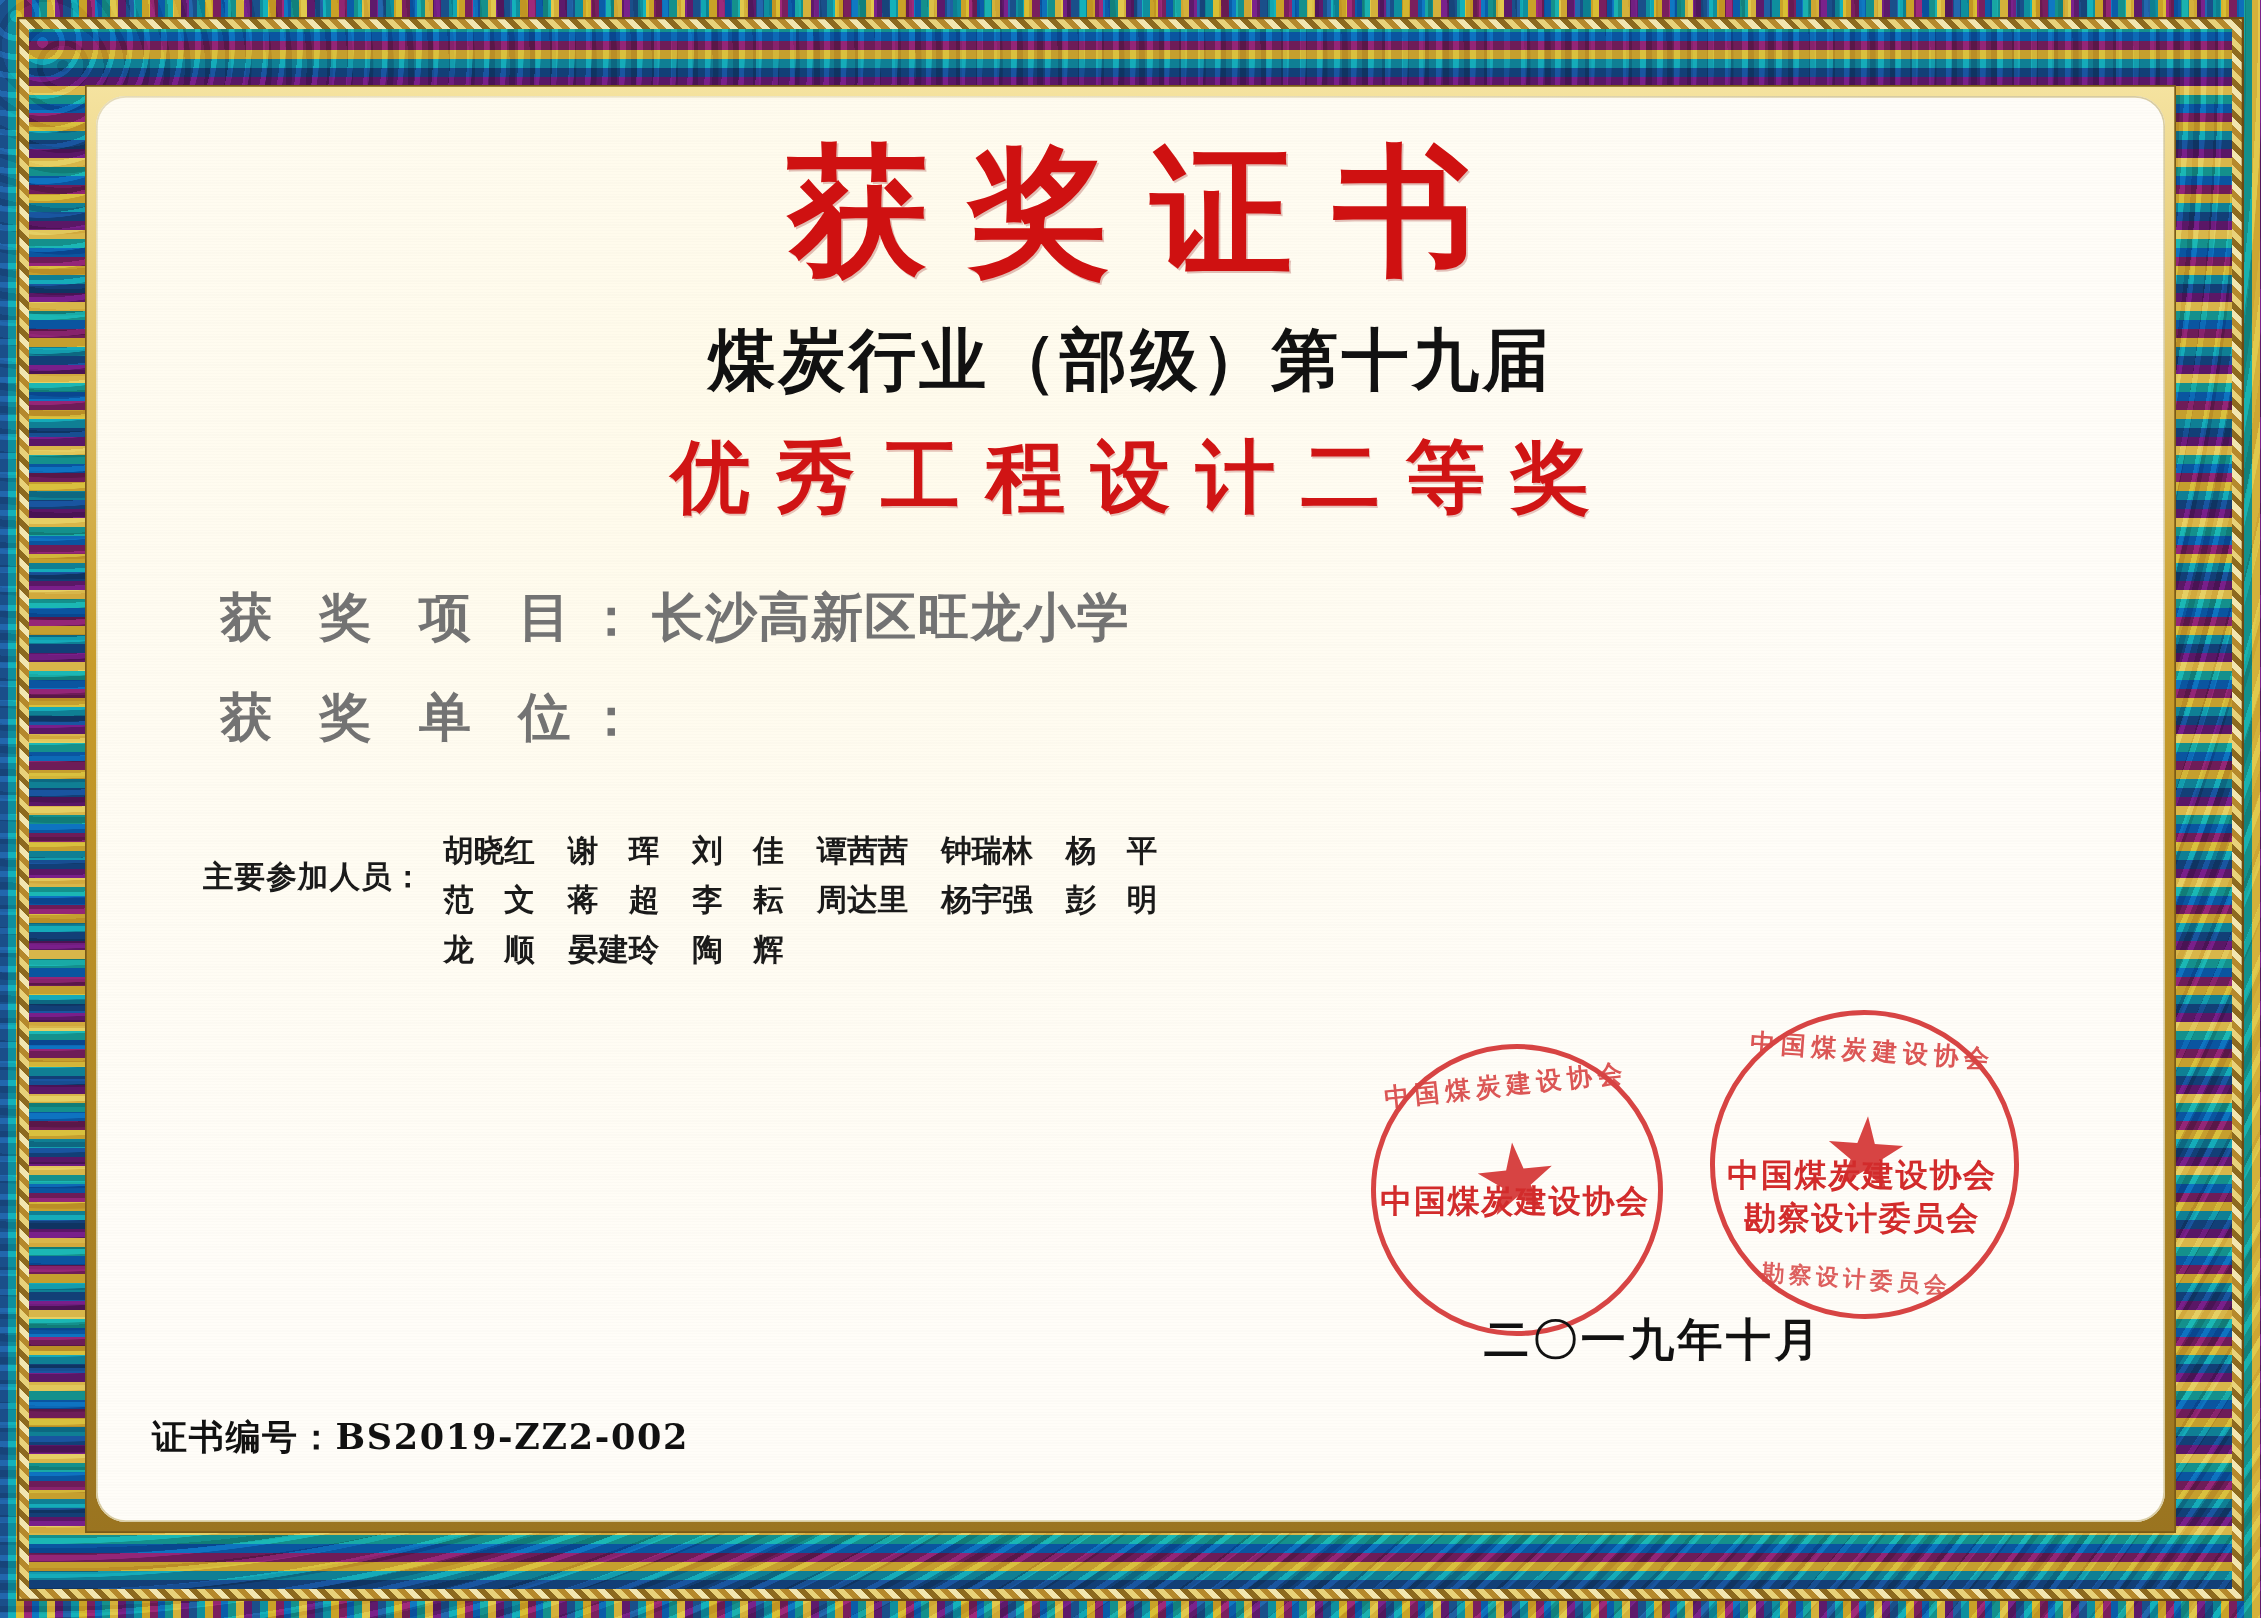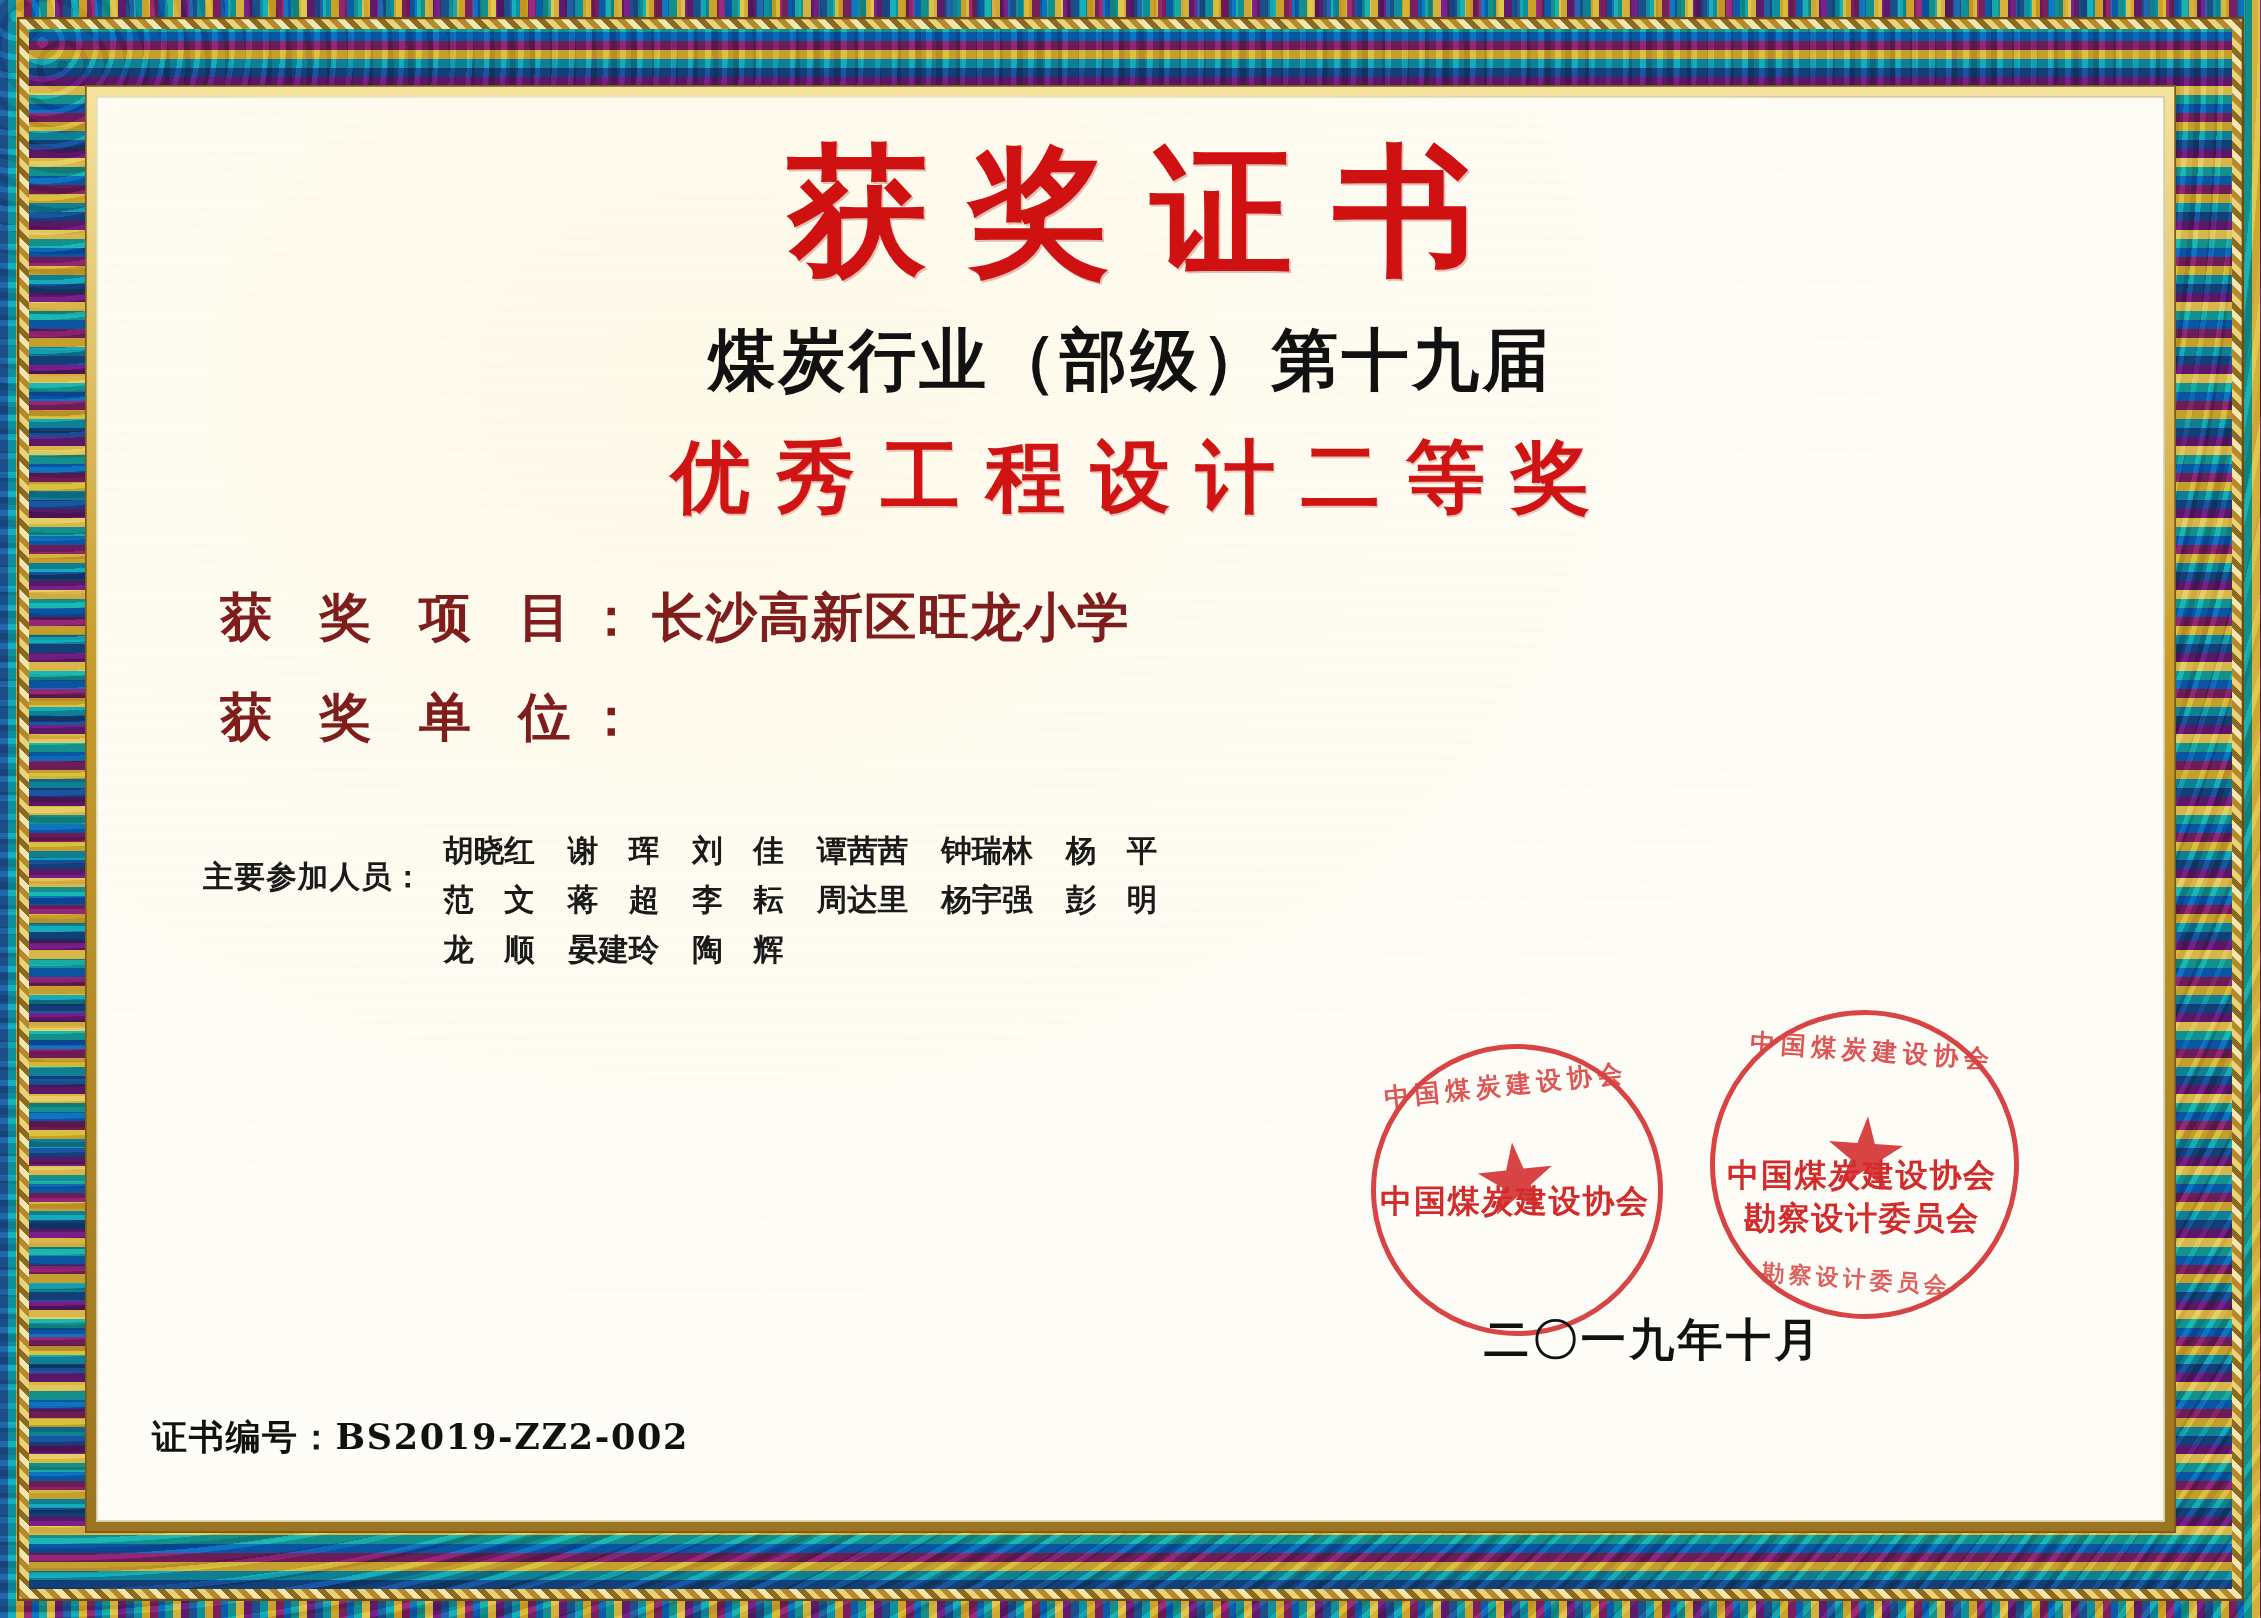--- a/index.html
+++ b/index.html
@@ -95,20 +95,21 @@
     background: linear-gradient(180deg, #f5e3a0, #c89c2a 40%, #9a7420);
     box-shadow: inset 0 0 0 1.7px #7a5a17;
   }
 
   .page-field {
     position: absolute;
     left: 96px; top: 96px; right: 96px; bottom: 96px;
     background: #fffdf8;
     box-shadow: inset 0 0 0 1.7px #d9cda4;
     overflow: hidden;
+    border-radius: 30px;
   }
 
   
   .page-field::before {
     content: "";
     position: absolute;
     inset: 0;
     background:
       repeating-linear-gradient(0deg, rgba(0,0,0,0.012) 0 1.1px, rgba(0,0,0,0) 1.1px 2.8px),
       radial-gradient(ellipse at 30% 20%, rgba(255,250,230,0.8), rgba(255,255,255,0) 60%);
@@ -157,21 +158,21 @@
     font-family: "DejaVu Serif", "Liberation Serif", serif;
     text-shadow: 1.1px 1.7px 0 rgba(150,10,10,0.22);
   }
 
   .field-row {
     margin-top: 52px;
     padding-left: 73px;
     display: flex;
     align-items: baseline;
     font-size: 52px;
-    color: #7f1d1d;
+    color: #737373;
     font-weight: 700;
     font-family: "DejaVu Serif", "Liberation Serif", serif;
   }
   .field-row.second { margin-top: 30px; }
 
   .field-label {
     letter-spacing: 14.7px;
     white-space: nowrap;
   }
   .field-value {

